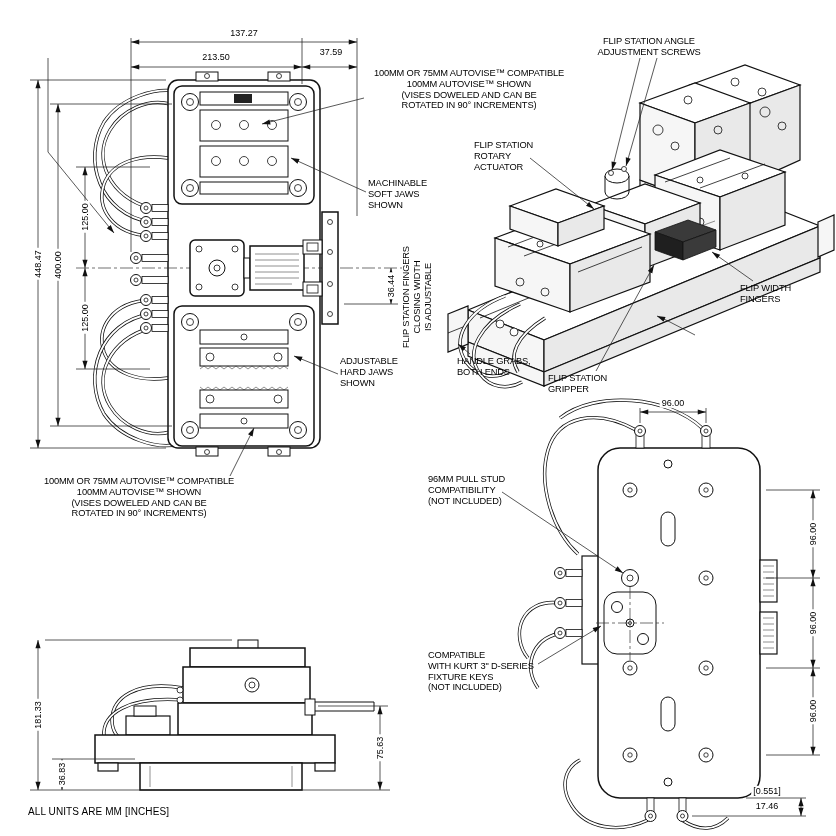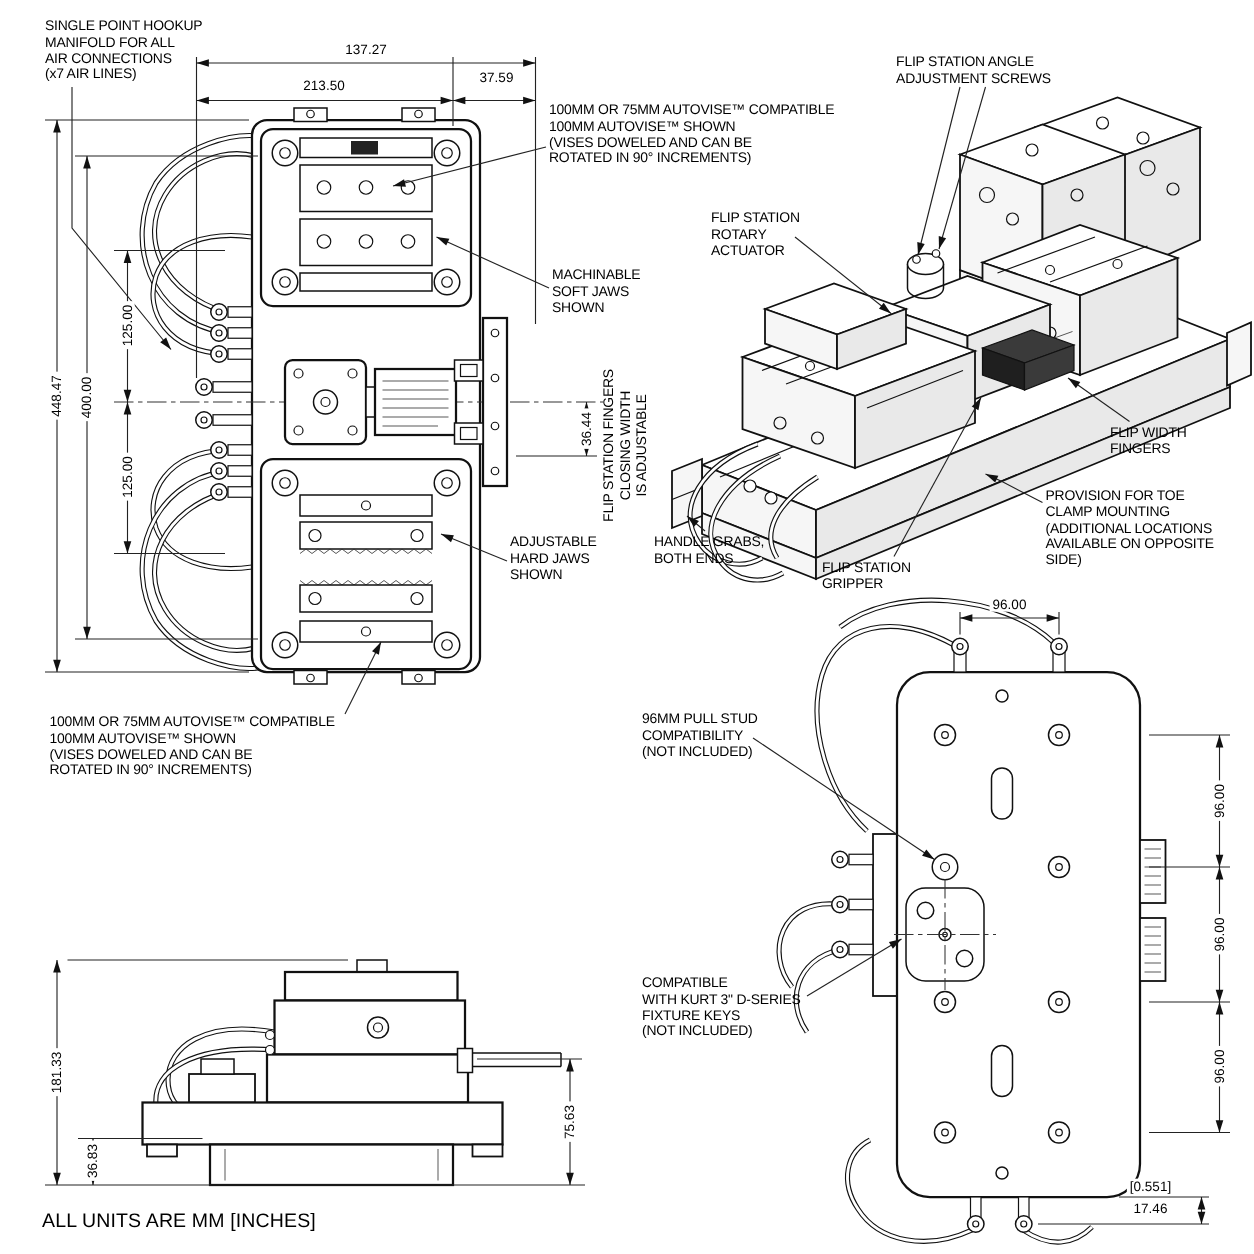--- a/index.html
+++ b/index.html
@@ -1,25 +1,25 @@
 <!DOCTYPE html>
 <html><head>
 <meta charset="utf-8">
 <style>
   *{margin:0;padding:0;box-sizing:border-box}
   html,body{background:#fff}
   #canvas{position:relative;width:836px;height:836px;background:#fff;overflow:hidden;font-family:"Liberation Sans",sans-serif}
   #canvas > svg{position:absolute;left:0;top:0}
   .t{position:absolute;font-family:"Liberation Sans",sans-serif;font-size:9.3px;line-height:1.16;color:#000;white-space:pre-line;letter-spacing:-0.15px}
-  .cen{}
+  .cen{text-align:center}
   .ctr{transform:translate(-50%,-50%)}
   .vert{transform:translate(-50%,-50%) rotate(-90deg);white-space:nowrap}
   .vertml{transform:translate(-50%,-50%) rotate(-90deg);text-align:center}
   .dlab{font-size:9px;background:#fff;padding:0 2px;letter-spacing:0}
-  .note{font-size:13px;letter-spacing:0.1px}
+  .note{font-size:10px;letter-spacing:0.1px}
   
   .p15{fill:#fff;stroke:#111;stroke-width:1.5}
   .p12{fill:#fff;stroke:#111;stroke-width:1.2}
   .p10{fill:#fff;stroke:#111;stroke-width:1}
   .ln10{fill:none;stroke:#111;stroke-width:1}
   .p08{fill:#fff;stroke:#111;stroke-width:.8}
   .ln08{fill:none;stroke:#111;stroke-width:.8}
   .h06{fill:none;stroke:#333;stroke-width:.55}
   .dim{fill:none;stroke:#222;stroke-width:.75}
   .cl{fill:none;stroke:#333;stroke-width:.7;stroke-dasharray:13 3 3 3}
@@ -446,24 +446,20 @@
       <line class="dim" x1="692" y1="816" x2="806" y2="816"></line>
       <line class="dim" x1="801" y1="798" x2="801" y2="816" marker-start="url(#a)" marker-end="url(#a)"></line>
     </g>
     <g>
       <path class="dim" d="M502,492 L623,573" marker-end="url(#a)"></path>
       <path class="dim" d="M538,664 L601,626" marker-end="url(#a)"></path>
     </g>
   </g>
 </svg>
 
-<div class="t" style="left:30px;top:12px">SINGLE POINT HOOKUP
-MANIFOLD FOR ALL
-AIR CONNECTIONS
-(x7 AIR LINES)</div>
 <div class="t cen" style="left:366px;top:68px;width:206px">100MM OR 75MM AUTOVISE™ COMPATIBLE
 100MM AUTOVISE™ SHOWN
 (VISES DOWELED AND CAN BE
 ROTATED IN 90° INCREMENTS)</div>
 <div class="t" style="left:368px;top:178px">MACHINABLE
 SOFT JAWS
 SHOWN</div>
 <div class="t vertml" style="left:417px;top:297px">FLIP STATION FINGERS
 CLOSING WIDTH
 IS ADJUSTABLE</div>
@@ -484,26 +480,21 @@
 <div class="t dlab vert" style="left:85px;top:318px">125.00</div>
 <div class="t dlab vert" style="left:391px;top:286px">36.44</div>
 
 <div class="t cen ctr" style="left:649px;top:47px">FLIP STATION ANGLE
 ADJUSTMENT SCREWS</div>
 <div class="t" style="left:474px;top:140px">FLIP STATION
 ROTARY
 ACTUATOR</div>
 <div class="t" style="left:740px;top:283px">FLIP WIDTH
 FINGERS</div>
-<div class="t" style="left:697px;top:325px">PROVISION FOR TOE
-CLAMP MOUNTING
-(ADDITIONAL LOCATIONS
-AVAILABLE ON OPPOSITE
-SIDE)</div>
-<div class="t" style="left:436px;top:356px">HANDLE GRABS,
+<div class="t" style="left:457px;top:356px">HANDLE GRABS,
 BOTH ENDS</div>
 <div class="t" style="left:548px;top:373px">FLIP STATION
 GRIPPER</div>
 
 <div class="t dlab vert" style="left:38px;top:715px">181.33</div>
 <div class="t dlab vert" style="left:62px;top:774px">36.83</div>
 <div class="t dlab vert" style="left:380px;top:748px">75.63</div>
 <div class="t note" style="left:28px;top:806px">ALL UNITS ARE MM [INCHES]</div>
 
 <div class="t" style="left:428px;top:474px">96MM PULL STUD

